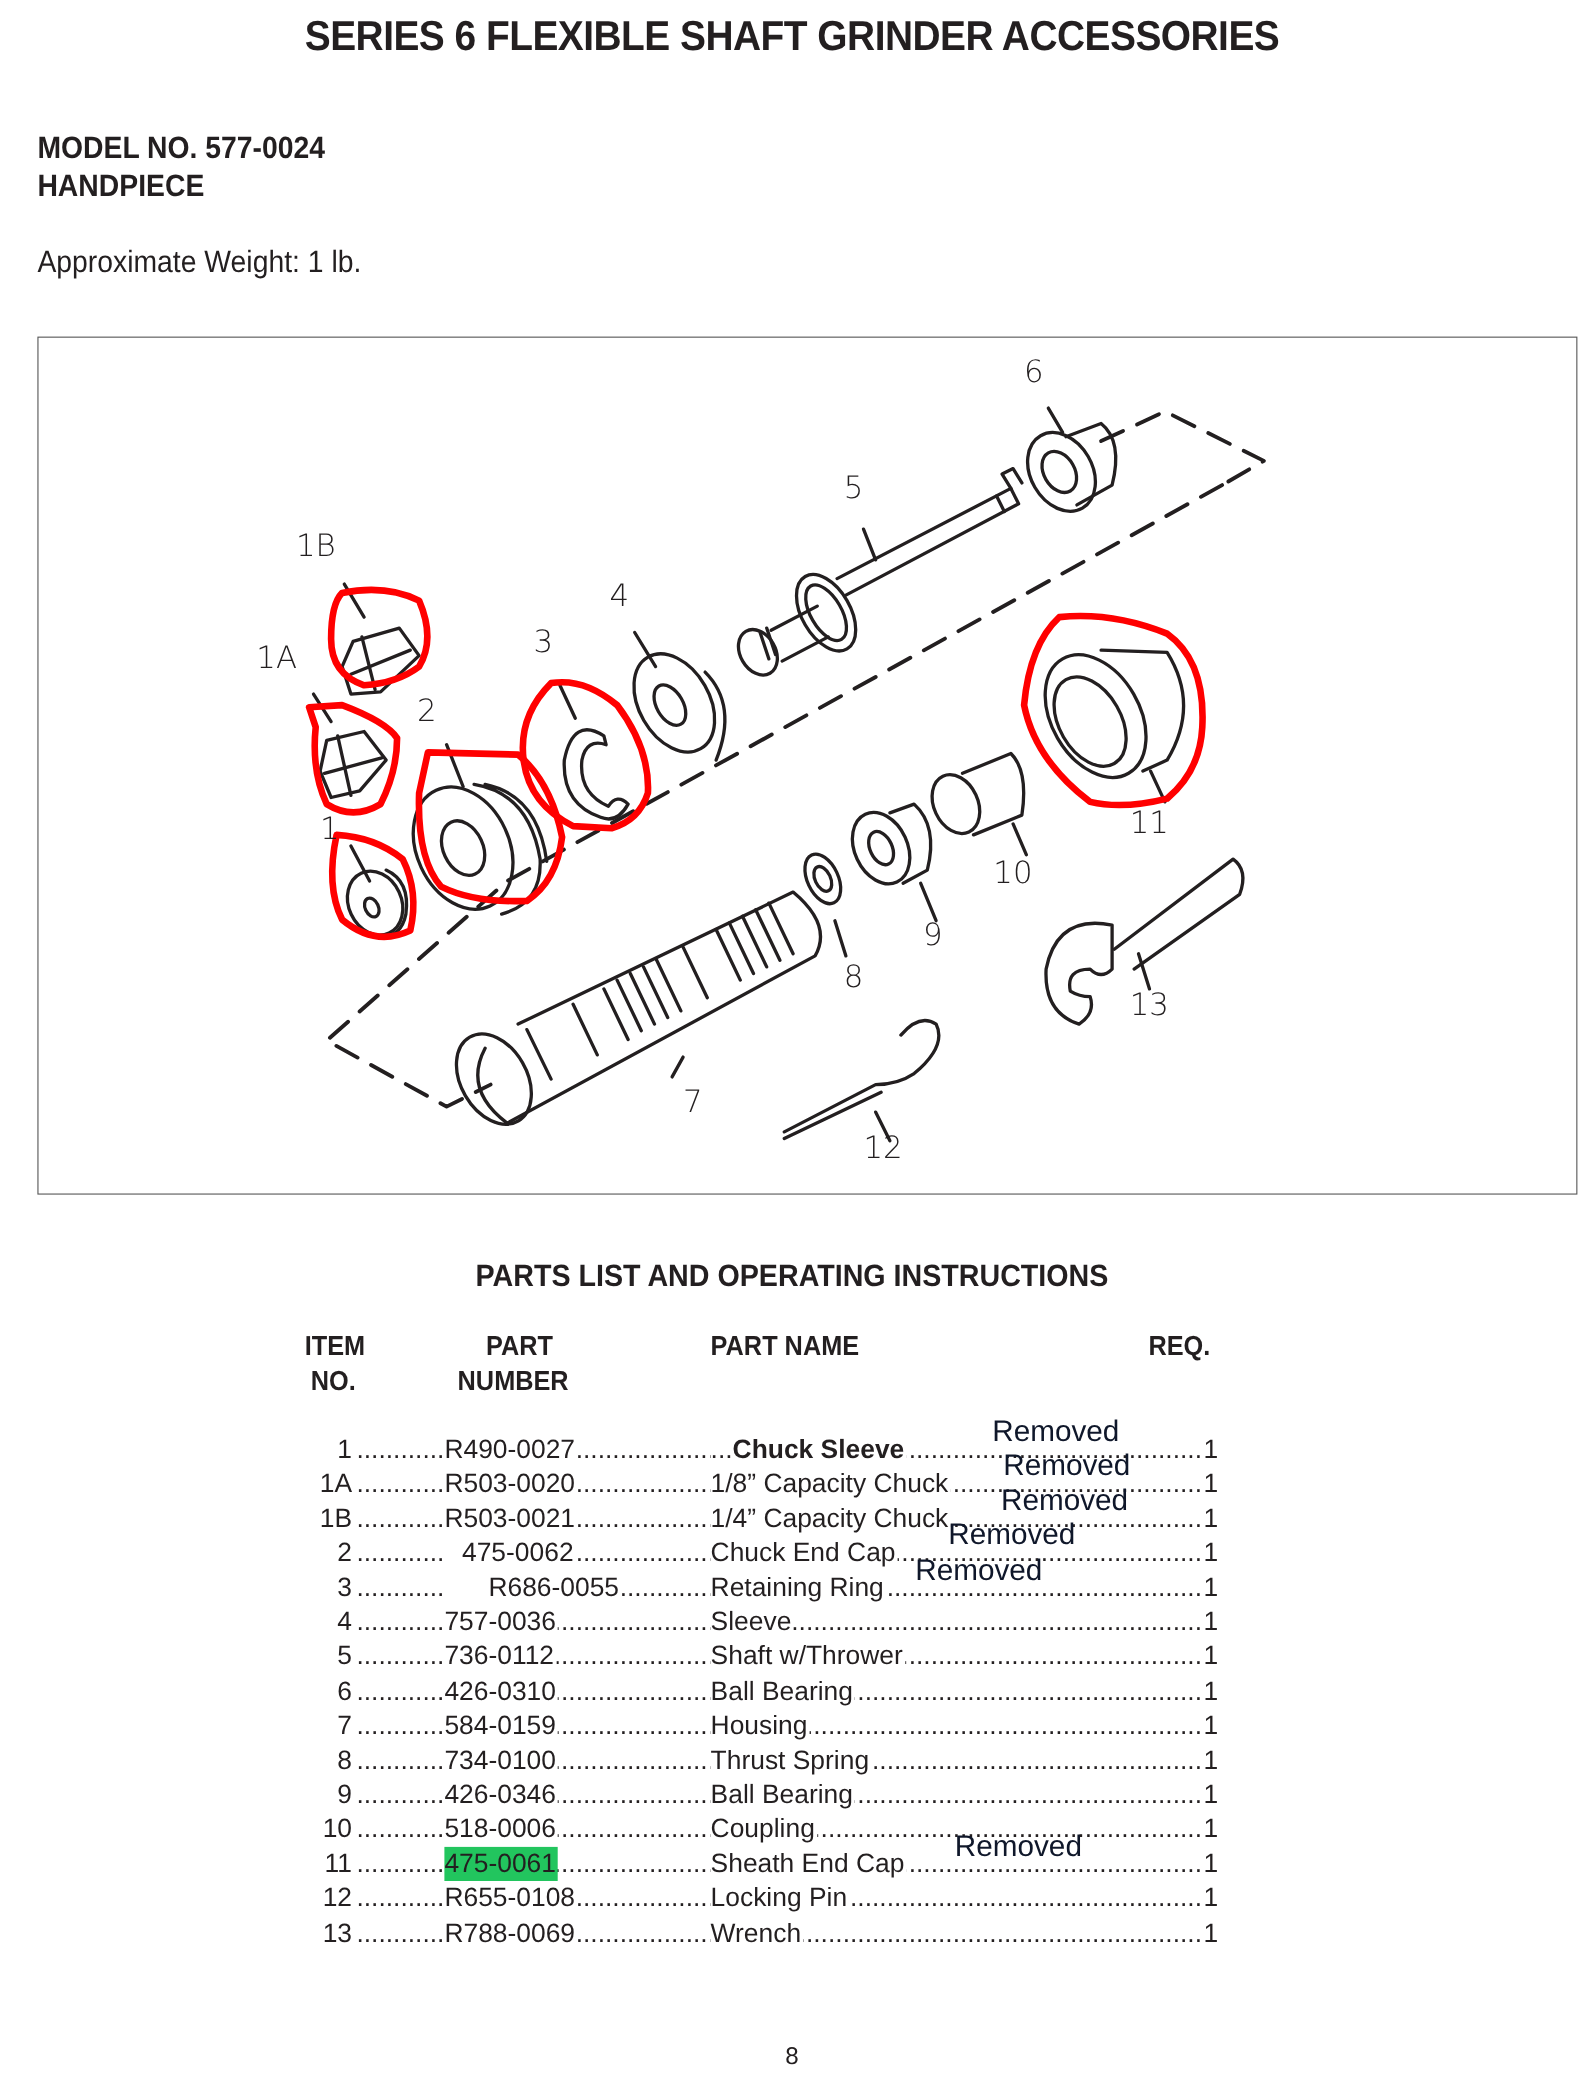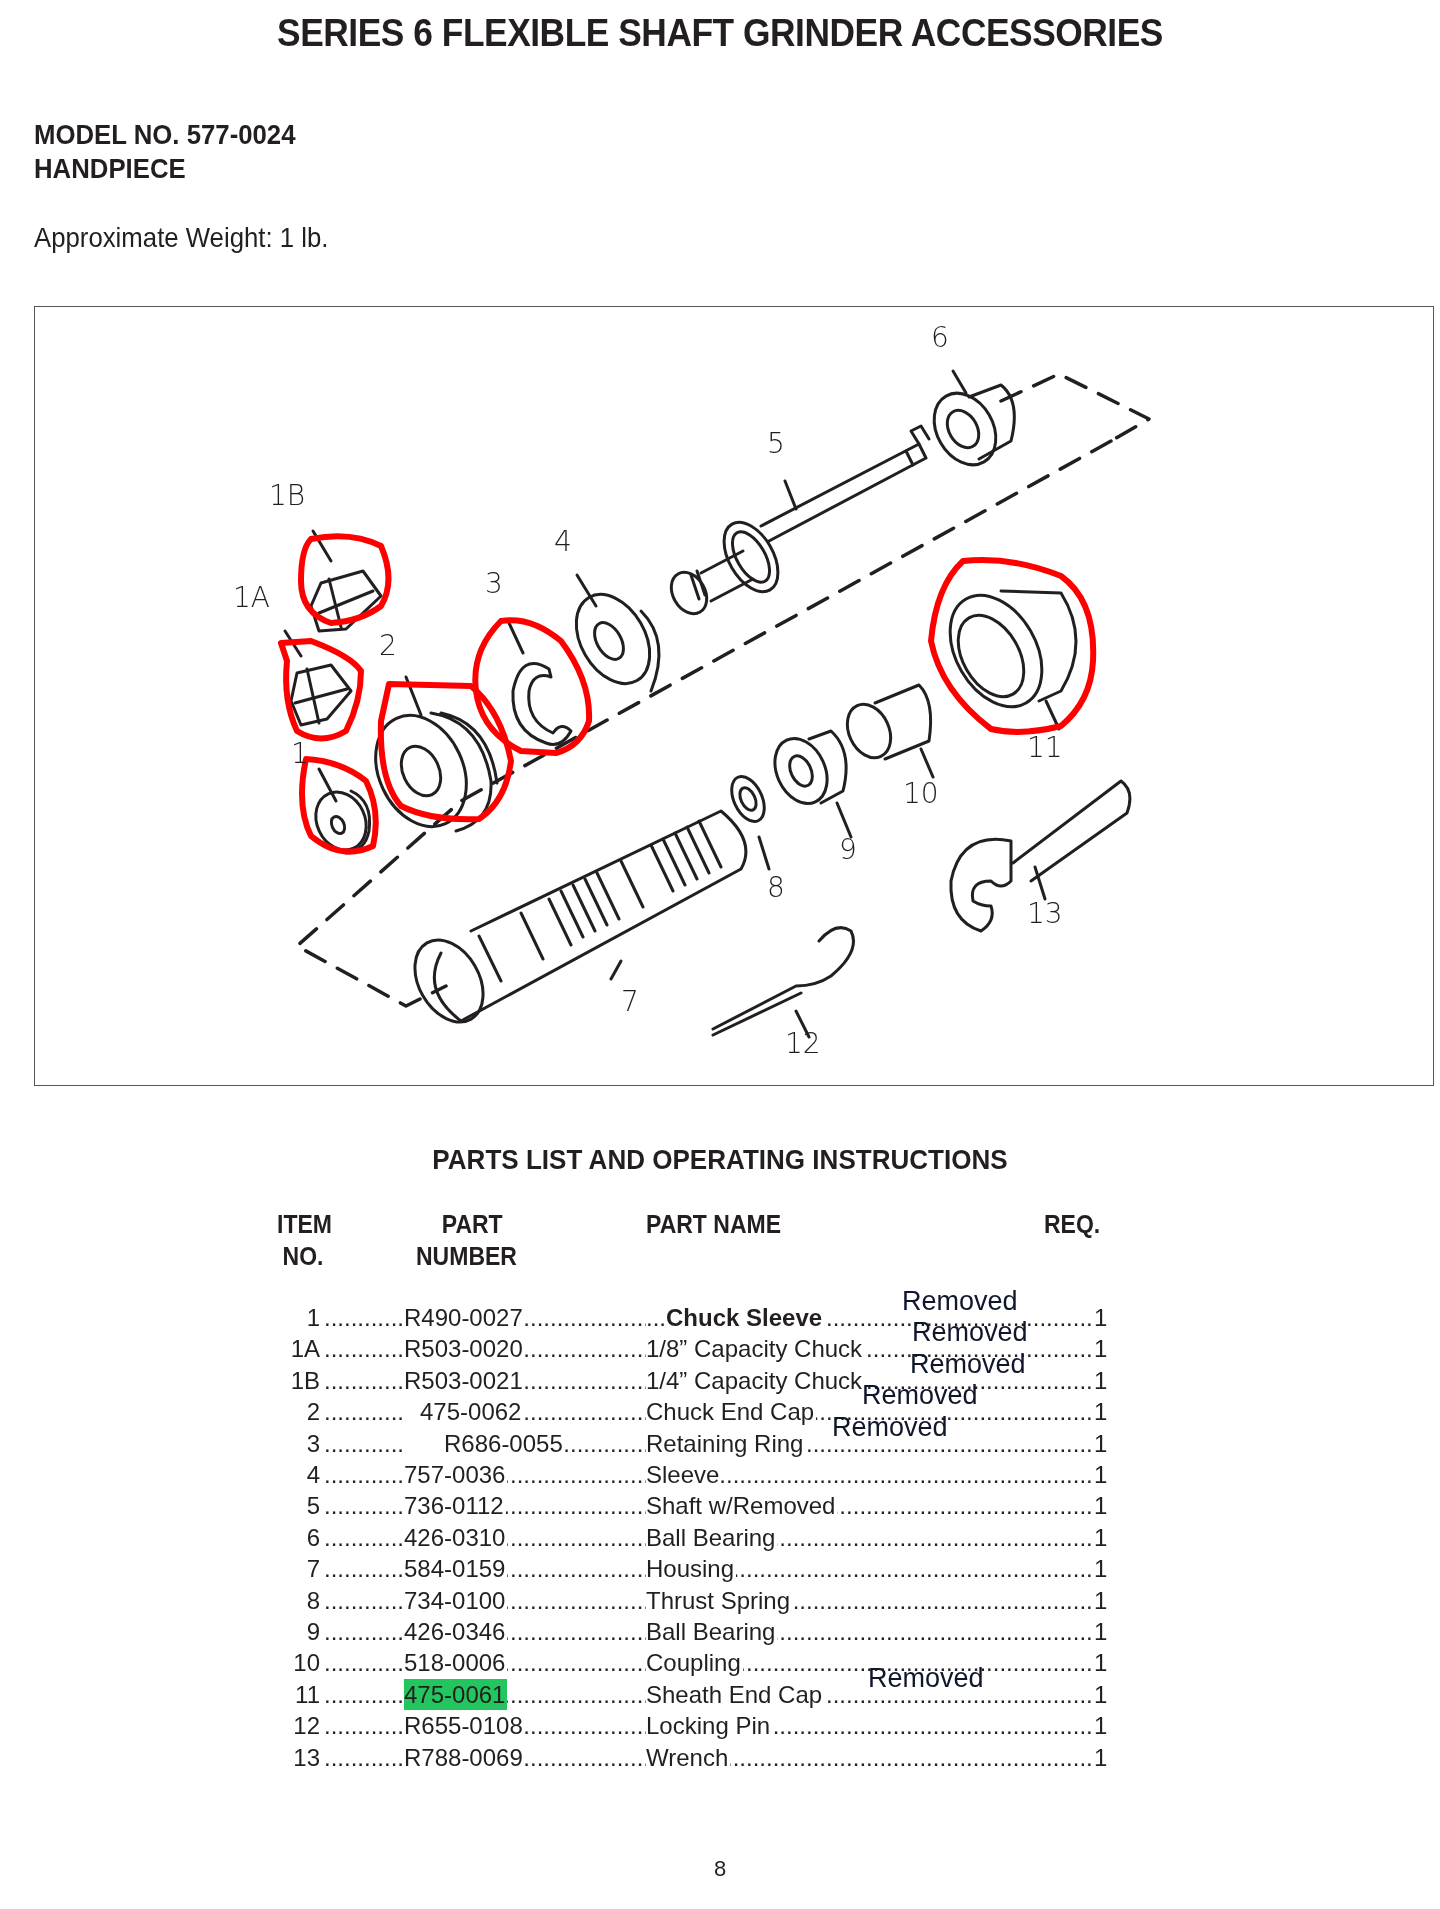--- a/index.html
+++ b/index.html
@@ -251,21 +251,21 @@
       <span class="dots" style="left: 180px; width: 176px; z-index: 0;">........................................................................................................................................................................................................</span>
       <span style="left:356px;background:#fff;padding-right:2px;z-index:1;">Sleeve</span>
       <span class="dots" style="left:356px;width:448px;z-index:0;">................................................................................................................................................................................................................................................................................................................................................................................................................</span>
       <span style="left:804px;background:#fff;">1</span>
     </div>
     <div class="row" style="top: 1490.4px;">
       <span class="item">5</span>
       <span class="dots" style="left:34px;width:80px;">........................................................................................................................................................................................................</span>
       <span style="left: 114px; background: rgb(255, 255, 255); padding-right: 2px; z-index: 1;">736-0112</span>
       <span class="dots" style="left: 180px; width: 176px; z-index: 0;">........................................................................................................................................................................................................</span>
-      <span style="left:356px;background:#fff;padding-right:2px;z-index:1;">Shaft w/Removed</span>
+      <span style="left:356px;background:#fff;padding-right:2px;z-index:1;">Shaft w/Thrower</span>
       <span class="dots" style="left:356px;width:448px;z-index:0;">................................................................................................................................................................................................................................................................................................................................................................................................................</span>
       <span style="left:804px;background:#fff;">1</span>
     </div>
     <div class="row" style="top: 1521.8px;">
       <span class="item">6</span>
       <span class="dots" style="left:34px;width:80px;">........................................................................................................................................................................................................</span>
       <span style="left: 114px; background: rgb(255, 255, 255); padding-right: 2px; z-index: 1;">426-0310</span>
       <span class="dots" style="left: 180px; width: 176px; z-index: 0;">........................................................................................................................................................................................................</span>
       <span style="left:356px;background:#fff;padding-right:2px;z-index:1;">Ball Bearing</span>
       <span class="dots" style="left:356px;width:448px;z-index:0;">................................................................................................................................................................................................................................................................................................................................................................................................................</span>

